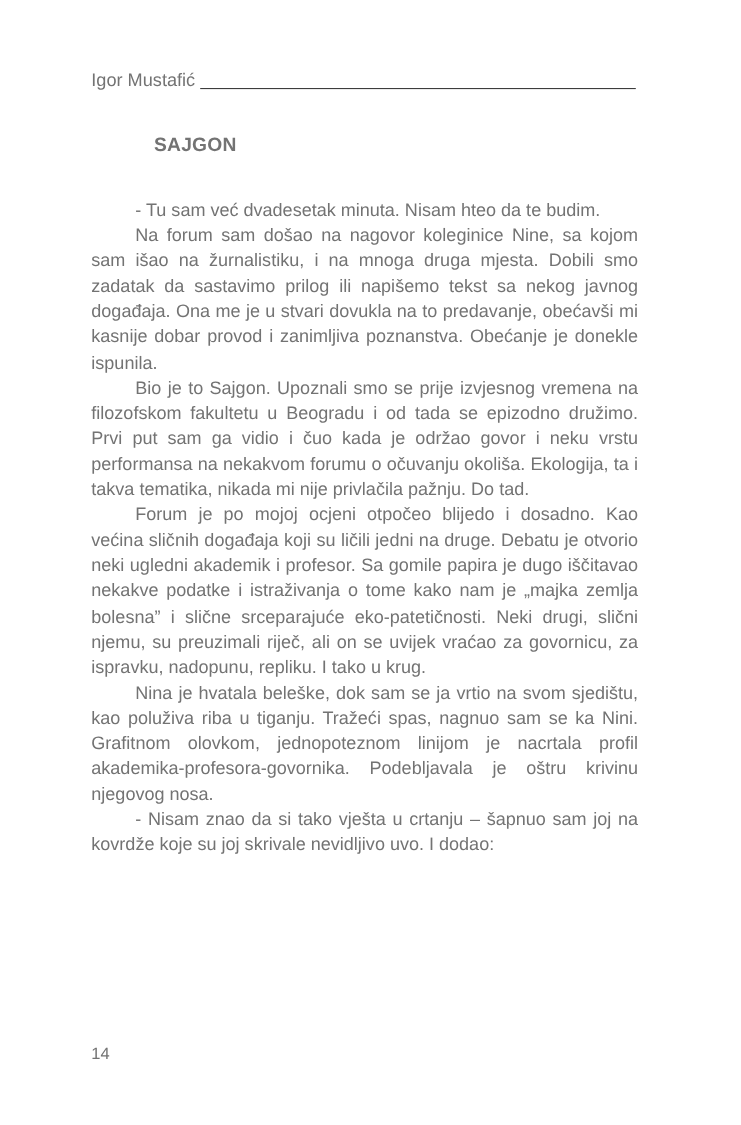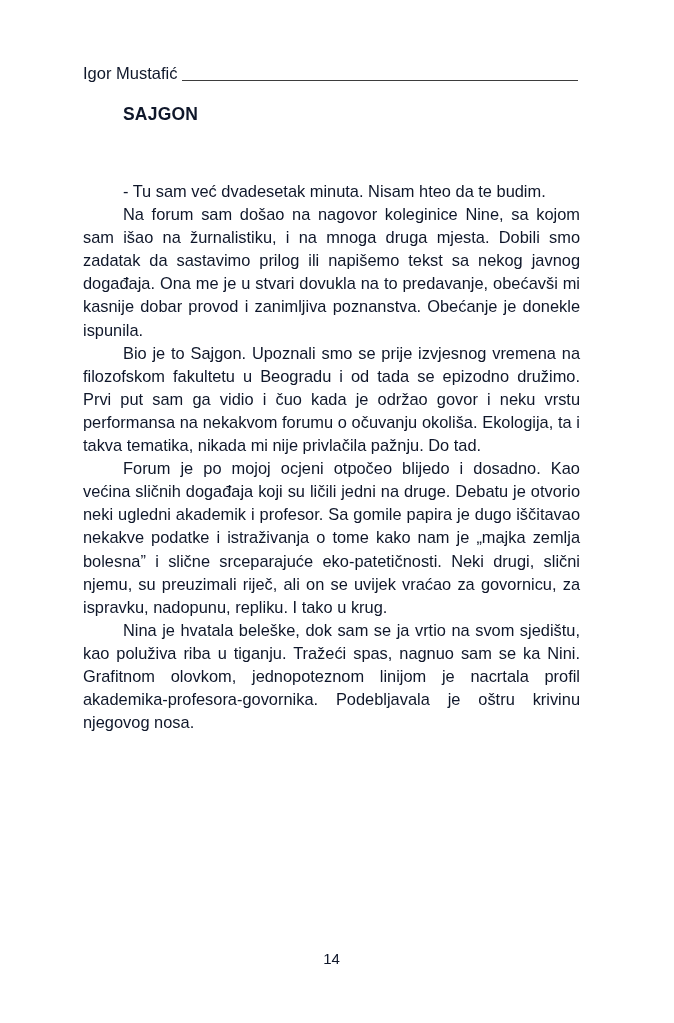--- a/index.html
+++ b/index.html
@@ -6,21 +6,21 @@
     margin: 0;
     padding: 0;
     background: #ffffff;
   }
   .page {
     position: relative;
     width: 674px;
     height: 1023px;
     background: #ffffff;
     font-family: "Liberation Sans", sans-serif;
-    color: #0f172a;
+    color: #737373;
     overflow: hidden;
   }
   .running-head {
     position: absolute;
     left: 83px;
     right: 96px;
     top: 64px;
     display: flex;
     align-items: flex-end;
     font-size: 16.5px;
@@ -32,21 +32,21 @@
   .rule {
     flex: 1 1 auto;
     border-bottom: 1.6px solid #3d3d3d;
     margin-left: 5px;
     margin-bottom: 2px;
   }
   .title {
     position: absolute;
     left: 123px;
     top: 104px;
-    margin: 0;
+    margin: 17px;
     font-size: 17.5px;
     font-weight: 700;
     letter-spacing: 0.2px;
   }
   .body-text {
     position: absolute;
     left: 83px;
     top: 180px;
     width: 497px;
     font-size: 16.4px;
@@ -56,21 +56,21 @@
   .body-text p {
     margin: 0;
     padding: 0;
     text-indent: 40px;
   }
   .folio {
     position: absolute;
     left: 83px;
     top: 950px;
     width: 497px;
-    text-align: center;
+    text-align: left;
     font-size: 15px;
   }
 </style>
 </head>
 <body>
 
 <div class="page">
 
   <header class="running-head">
     <span class="author">Igor Mustafić</span>
@@ -78,19 +78,20 @@
   </header>
 
   <h1 class="title">SAJGON</h1>
 
   <main class="body-text">
     <p>- Tu sam već dvadesetak minuta. Nisam hteo da te budim.</p>
     <p>Na forum sam došao na nagovor koleginice Nine, sa kojom sam išao na žurnalistiku, i na mnoga druga mjesta. Dobili smo zadatak da sastavimo prilog ili napišemo tekst sa nekog javnog događaja. Ona me je u stvari dovukla na to predavanje, obećavši mi kasnije dobar provod i zanimljiva poznanstva. Obećanje je donekle ispunila.</p>
     <p>Bio je to Sajgon. Upoznali smo se prije izvjesnog vremena na filozofskom fakultetu u Beogradu i od tada se epizodno družimo. Prvi put sam ga vidio i čuo kada je održao govor i neku vrstu performansa na nekakvom forumu o očuvanju okoliša. Ekologija, ta i takva tematika, nikada mi nije privlačila pažnju. Do tad.</p>
     <p>Forum je po mojoj ocjeni otpočeo blijedo i dosadno. Kao većina sličnih događaja koji su ličili jedni na druge. Debatu je otvorio neki ugledni akademik i profesor. Sa gomile papira je dugo iščitavao nekakve podatke i istraživanja o tome kako nam je „majka zemlja bolesna” i slične srceparajuće eko-patetičnosti. Neki drugi, slični njemu, su preuzimali riječ, ali on se uvijek vraćao za govornicu, za ispravku, nadopunu, repliku. I tako u krug.</p>
     <p>Nina je hvatala beleške, dok sam se ja vrtio na svom sjedištu, kao poluživa riba u tiganju. Tražeći spas, nagnuo sam se ka Nini. Grafitnom olovkom, jednopoteznom linijom je nacrtala profil akademika-profesora-govornika. Podebljavala je oštru krivinu njegovog nosa.</p>
+    <p>- Nisam znao da si tako vješta u crtanju – šapnuo sam joj na kovrdže koje su joj skrivale nevidljivo uvo. I dodao:</p>
   </main>
 
   <footer class="folio">
     <span>14</span>
   </footer>
 
 </div>
 
 </body></html>

